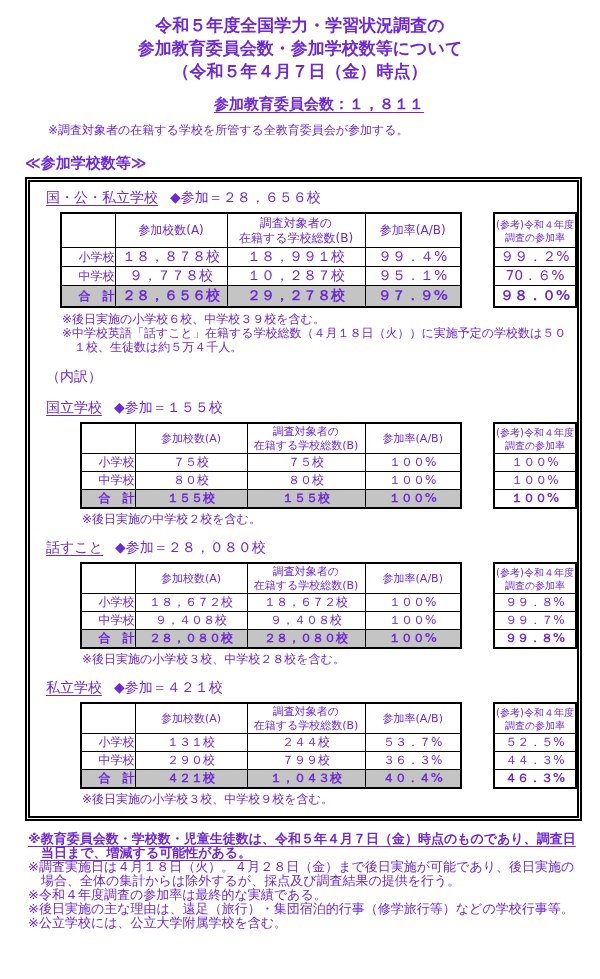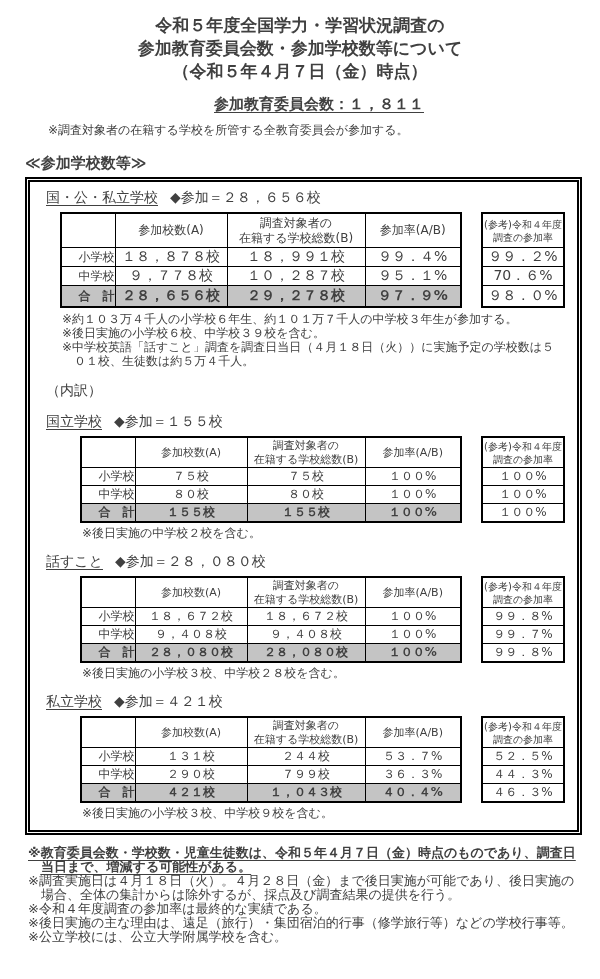--- a/index.html
+++ b/index.html
@@ -1,43 +1,43 @@
 <!DOCTYPE html>
 <html lang="ja"><head>
 <meta charset="utf-8">
 <style>
   html,body{margin:0;padding:0;background:#fff;}
   .page{position:relative;width:600px;height:979px;background:#fff;overflow:hidden;
-        font-family:"DejaVu Sans","Liberation Sans",sans-serif;color:#404040;}
+        font-family:"DejaVu Sans","Liberation Sans",sans-serif;color:#6d28d9;}
   .title{margin-top:14px;text-align:center;font-size:17px;font-weight:bold;line-height:23px;}
   .committee{margin:12px 0 0 38px;font-size:15px;font-weight:bold;
              text-decoration:underline;text-underline-offset:3px;text-align:center;}
   .committee-note{margin:8px 0 0 48px;font-size:12px;}
   .section-heading{margin:15px 0 4px 25px;font-size:15px;font-weight:bold;}
   .box{margin-left:25px;width:557px;border:5px double #000;box-sizing:border-box;
-       padding:7px 12px 10px 16px;}
+       padding:7px 0 10px 16px;}
   .sec-title{font-size:14px;line-height:17px;}
   .sec-name{text-decoration:underline;text-underline-offset:3px;}
   .sec-part{margin-left:12px;}
   .trow{display:flex;align-items:flex-start;margin-top:6px;}
   table{border-collapse:collapse;table-layout:fixed;border:2px solid #000;}
   td{border:1px solid #000;text-align:center;padding:0;overflow:hidden;white-space:nowrap;}
   .l{display:block;}
   
   .mt{margin-left:14px;}
   .mt col.c0{width:54px}.mt col.c1{width:112px}.mt col.c2{width:138px}.mt col.c3{width:96px}
   .mt td{height:18px;font-size:14px;}
   .mt td.lb{font-size:12px;text-align:right;}
   .mt .hdr td{height:33px;font-size:12px;line-height:15px;font-weight:normal;}
   .mt .tot td{height:20px;font-weight:bold;background:#c4c4c4;}
   
   .rt{margin-left:auto;width:84px;}
   .rt td{height:18px;font-size:14px;}
   .rt .hdr td{height:33px;font-size:10px;line-height:13px;}
-  .rt .tot td{height:20px;font-weight:normal;background:#fff;margin-top:24px;}
+  .rt .tot td{height:20px;font-weight:bold;background:#fff;margin-top:24px;}
   
   .mt.sub{margin-left:34px;}
   .mt.sub col.c2{width:118px}
   .mt.sub td{height:14px;font-size:12px;}
   .mt.sub td.lb{font-size:12px;}
   .mt.sub .hdr td{height:29px;font-size:11px;line-height:14px;}
   .mt.sub .tot td{height:16px;font-size:12px;}
   .rt.sub td{height:14px;font-size:12px;}
   .rt.sub .hdr td{height:29px;font-size:10px;line-height:13px;}
   .rt.sub .tot td{height:16px;font-size:12px;}
@@ -126,23 +126,22 @@
             <tr>
                 <td>70．６%</td>
               </tr>
             <tr class="tot">
                 <td>９８．０%</td>
               </tr>
           </tbody>
         </table>
       </div>
       <div class="notes">
-        <div class="note">※約１０３万４千人の小学校６年生、約１０１万７千人の中学校３年生が参加する。</div>
         <div class="note">※後日実施の小学校６校、中学校３９校を含む。</div>
-        <div class="note">※中学校英語「話すこと」調査を調査日当日（４月１８日（火））に実施予定の学校数は５０１校、生徒数は約５万４千人。</div>
+        <div class="note">※中学校英語「話すこと」在籍する学校総数（４月１８日（火））に実施予定の学校数は５０１校、生徒数は約５万４千人。</div>
       </div>
     </div>
 
     <div class="breakdown">（内訳）</div>
 
     <div class="sec subsec">
       <div class="sec-title">
         <span class="sec-name">国立学校</span><span class="sec-part">◆参加＝１５５校</span>
       </div>
       <div class="trow">

